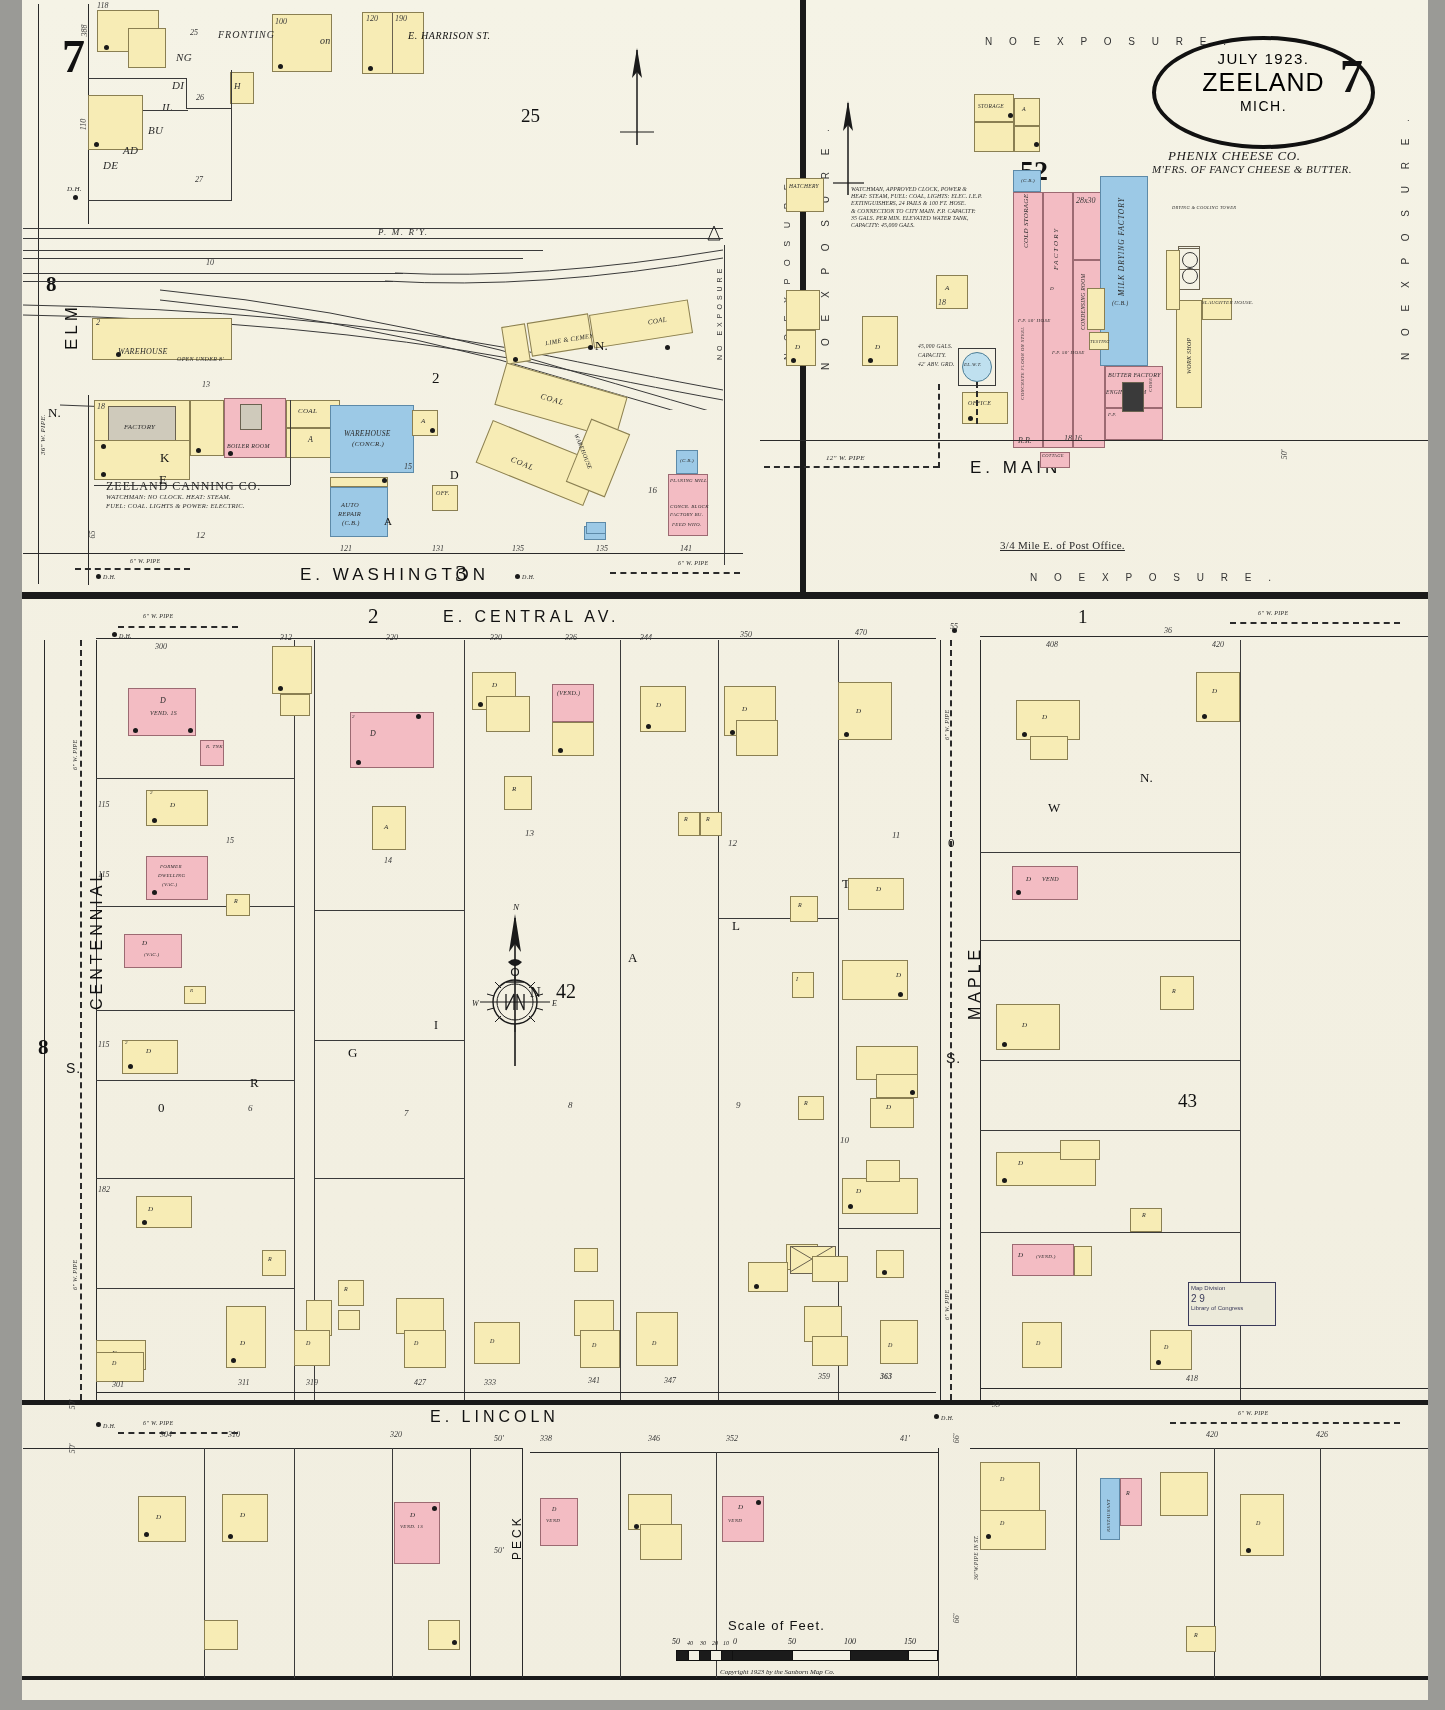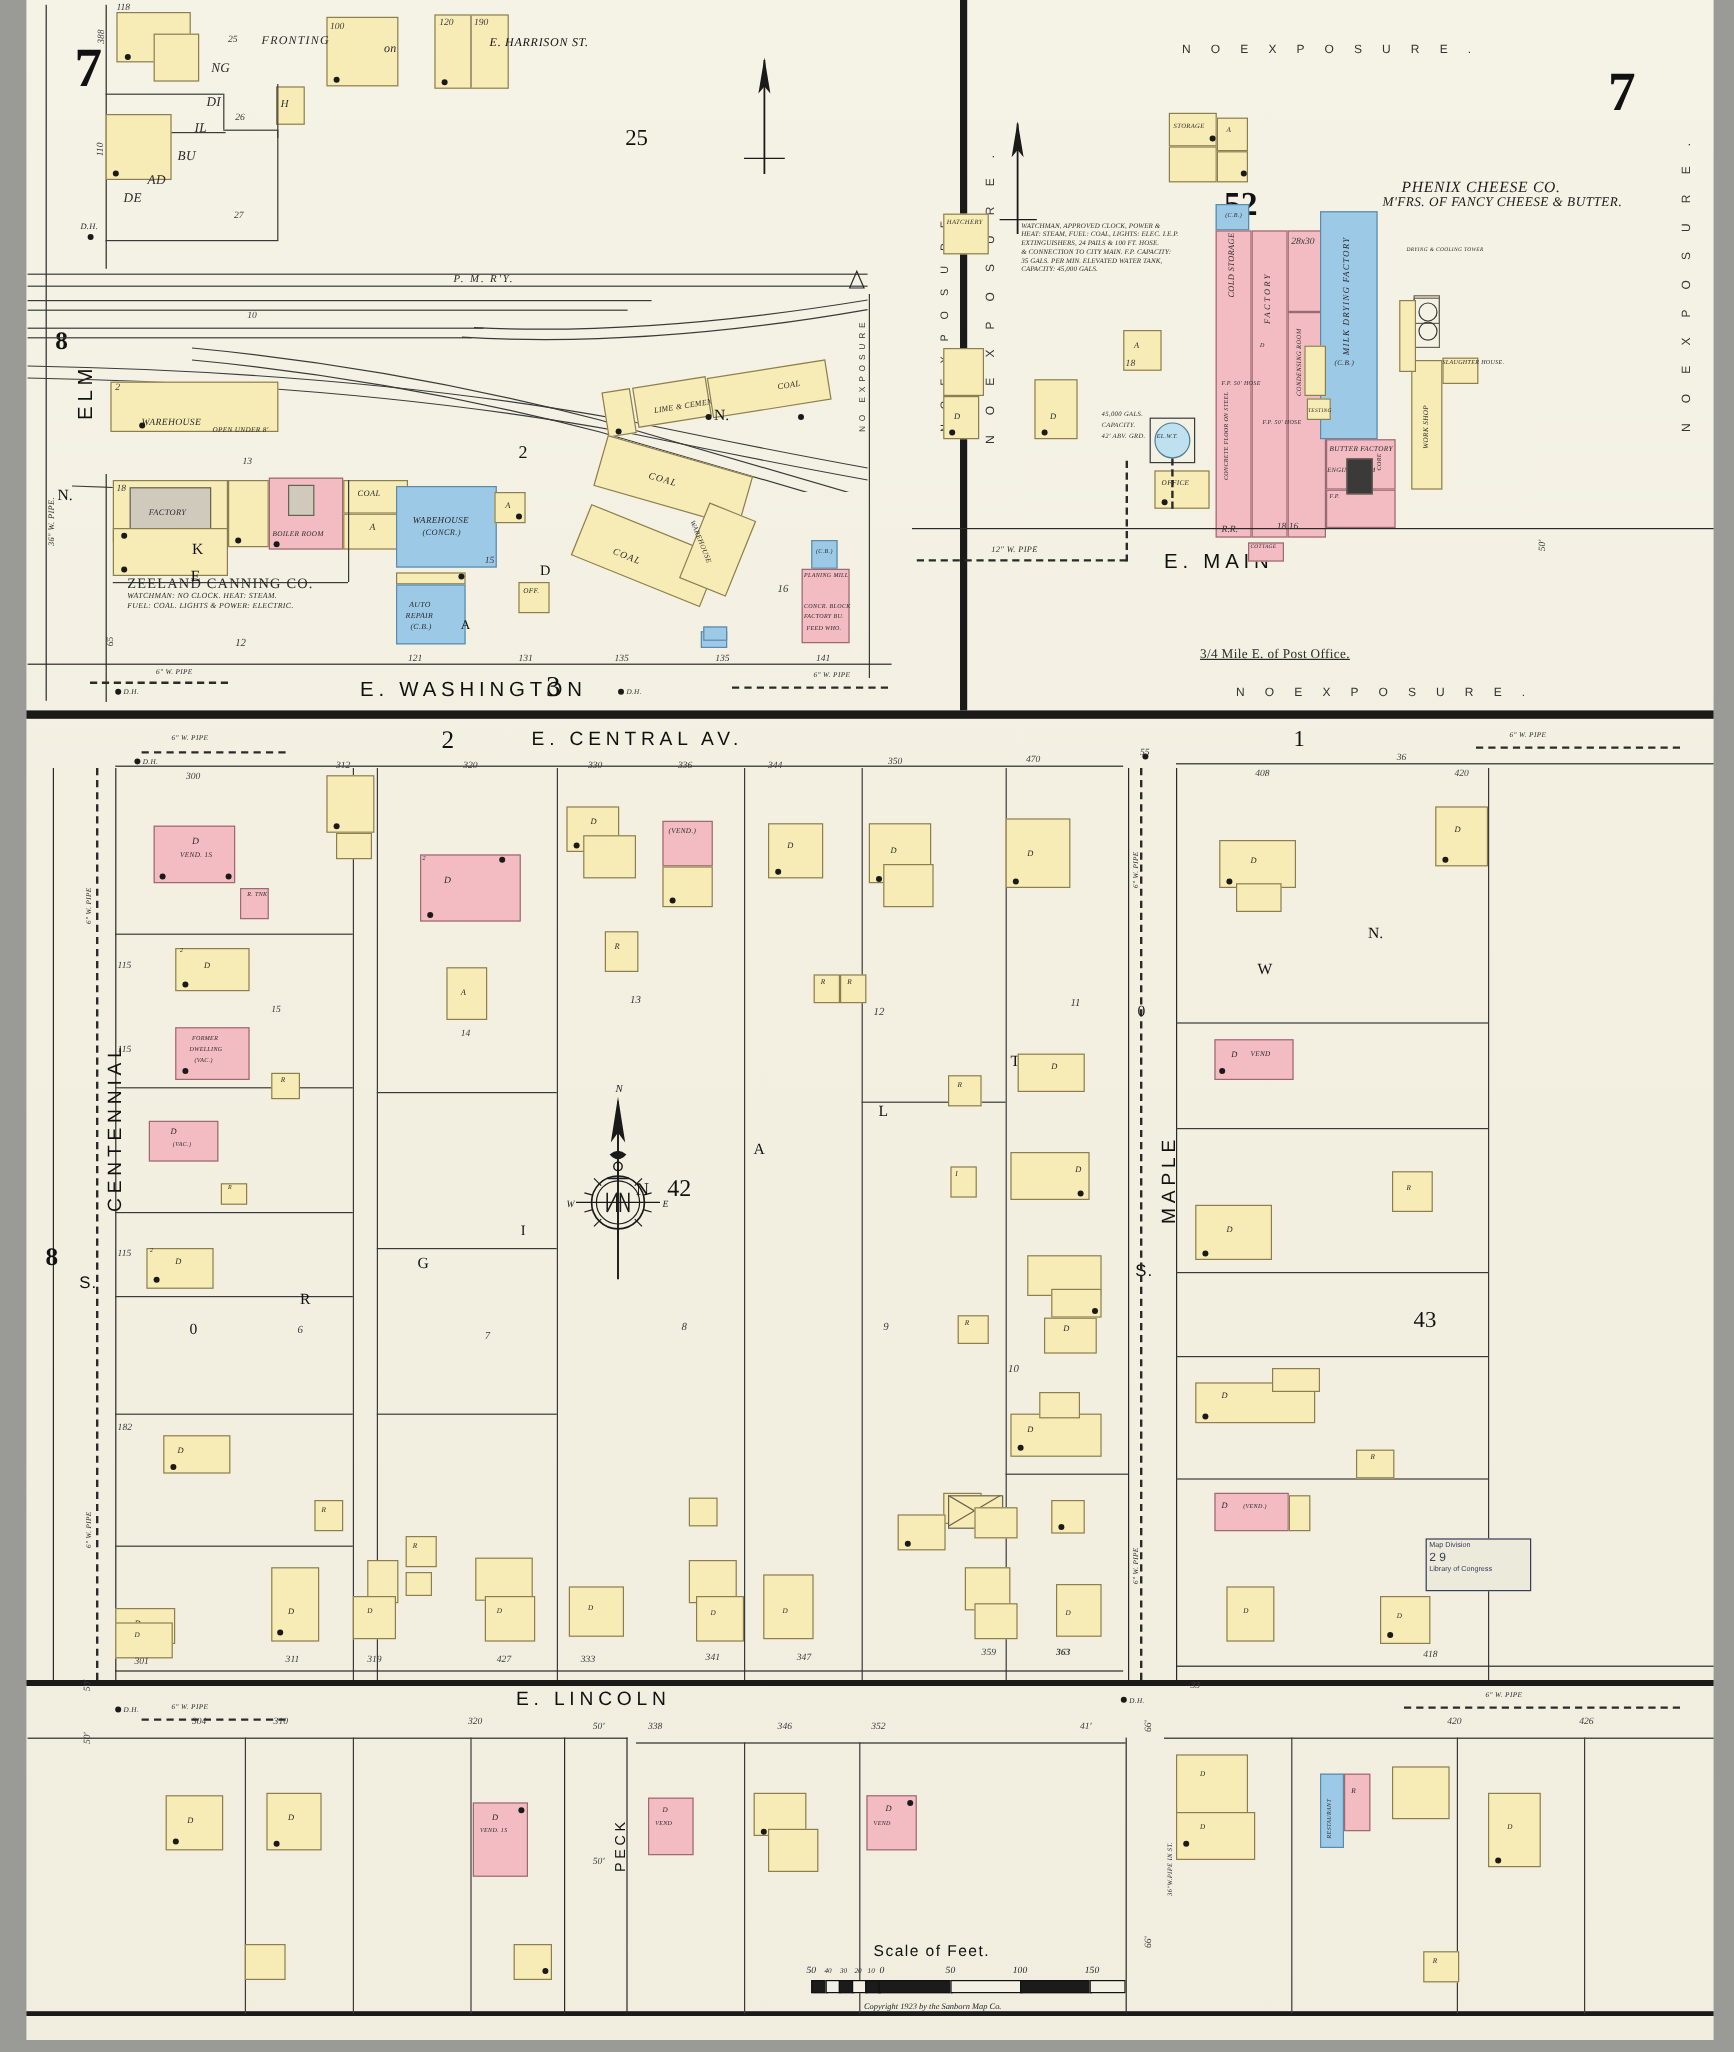--- a/index.html
+++ b/index.html
@@ -70,20 +70,25 @@
   <div class="scan-edge" style="left:0;top:1700px;width:1445px;height:10px;background:#9a9a96;"></div>
 
   <div class="sep" style="left:22px;top:592px;width:1406px;height:7px;"></div>
   <div class="sep" style="left:800px;top:0px;width:6px;height:592px;"></div>
   <div class="sep" style="left:22px;top:1400px;width:1406px;height:5px;"></div>
   <div class="sep" style="left:22px;top:1676px;width:1406px;height:4px;"></div>
 
   <div class="sheetno" style="left:62px;top:30px;font-size:46px;">7</div>
   <div class="sheetno" style="left:1340px;top:50px;font-size:46px;">7</div>
 
+  <div id="cartouche" style="left:1152px;top:36px;width:215px;height:105px;">
+    <div class="cart-l1" style="margin-top:10px;font-size:15px;">JULY 1923.</div>
+    <div class="cart-l2" style="font-size:25px;margin-top:1px;">ZEELAND</div>
+    <div class="cart-l3" style="font-size:14px;margin-top:1px;">MICH.</div>
+  </div>
   <div class="firmname" style="left:1168px;top:148px;font-size:13px;letter-spacing:.6px;">PHENIX  CHEESE  CO.</div>
   <div class="firmname" style="left:1152px;top:163px;font-size:11px;letter-spacing:.4px;">M'FRS. OF FANCY CHEESE &amp; BUTTER.</div>
 
   <div class="noexp" style="left:985px;top:36px;">N O   E X P O S U R E .</div>
   <div class="noexp vert" style="left:820px;top:370px;transform:rotate(-90deg);">N O   E X P O S U R E .</div>
   <div class="noexp vert" style="left:1400px;top:360px;transform:rotate(-90deg);">N O   E X P O S U R E .</div>
   <div class="noexp" style="left:1030px;top:572px;">N O   E X P O S U R E .</div>
   <div class="noexp vert" style="left:782px;top:360px;transform:rotate(-90deg);font-size:9px;letter-spacing:5px;">N O   E X P O S U R E</div>
 
   <div class="vline" style="left:38px;top:4px;height:580px;background:#2a2a2a;"></div>

